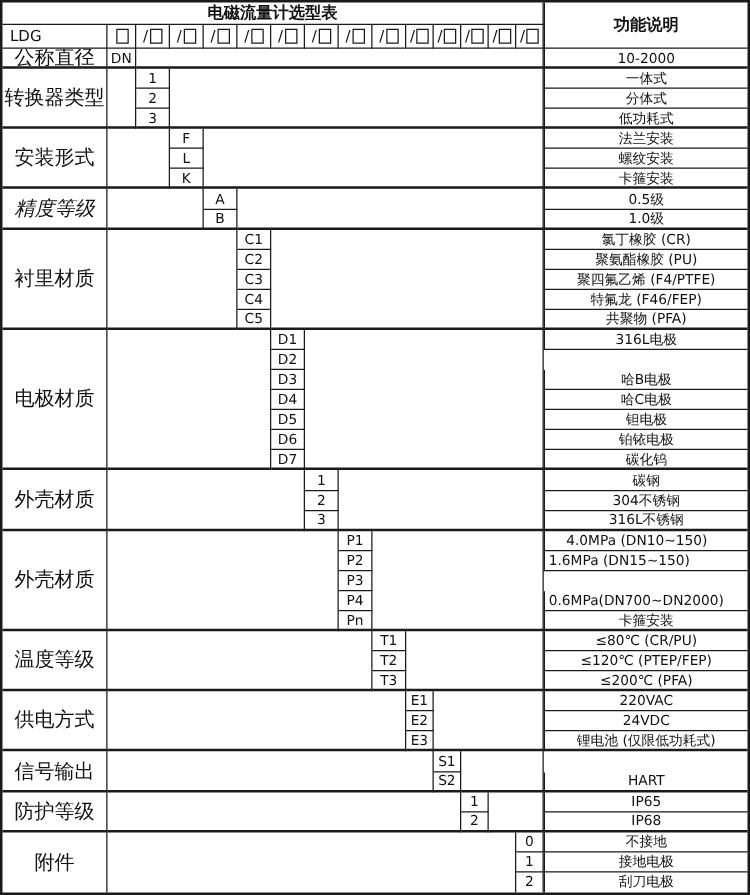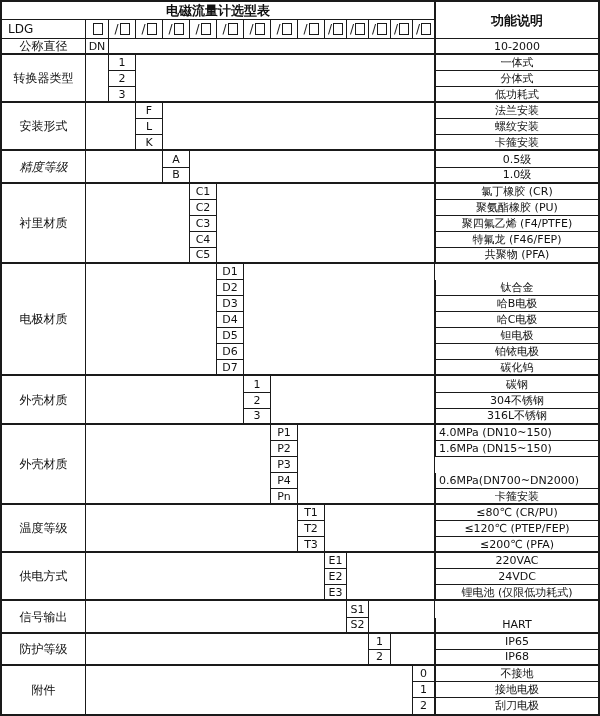--- a/index.html
+++ b/index.html
@@ -18,21 +18,21 @@
     border-right:1px solid #1a1a1a;
     border-bottom:1px solid #1a1a1a;
     display:flex; align-items:center; justify-content:center;
     font-size:11px; line-height:1; overflow:hidden; white-space:nowrap;
   }
   .gb { border-bottom-width:2px; }
   .nb { border-bottom:none; }
   .lb { border-left:1px solid #1a1a1a; border-right:none; }
   .title { font-weight:bold; font-size:13px; }
   .model { justify-content:flex-start; padding-left:6px; font-size:12px; }
-  .lbl { font-size:12px; }
+  .lbl { font-size:16px; }
   .code { font-size:11px; }
   .desc { font-size:11px; }
   .boxcell { font-size:12px; }
   .box { width:10px; height:12px; border:1px solid #1a1a1a; display:inline-block; margin-left:1px; }
   .slash { font-size:12px; }
 </style>
 </head>
 <body>
 
 <div id="selection-table">
@@ -132,22 +132,22 @@
     <div class="cell code " style="grid-area: 14 / 6 / span 1 / span 1;">C3</div>
     <div class="cell desc lb " style="grid-area: 14 / 16 / span 1 / span 1;">聚四氟乙烯 (F4/PTFE)</div>
     <div class="cell code " style="grid-area: 15 / 6 / span 1 / span 1;">C4</div>
     <div class="cell desc lb " style="grid-area: 15 / 16 / span 1 / span 1;">特氟龙 (F46/FEP)</div>
     <div class="cell code gb" style="grid-area: 16 / 6 / span 1 / span 1;">C5</div>
     <div class="cell desc lb gb" style="grid-area: 16 / 16 / span 1 / span 1;">共聚物 (PFA)</div>
     <div class="cell gb" style="grid-area: 12 / 7 / span 5 / span 9;"></div>
     <div class="cell lbl gb" style="grid-area: 17 / 1 / span 7 / span 1;">电极材质</div>
     <div class="cell gb" style="grid-area: 17 / 2 / span 7 / span 5;"></div>
     <div class="cell code " style="grid-area: 17 / 7 / span 1 / span 1;">D1</div>
+    <div class="cell desc lb " style="grid-area: 17 / 16 / span 1 / span 1;">316L电极</div>
     <div class="cell code " style="grid-area: 18 / 7 / span 1 / span 1;">D2</div>
-    <div class="cell desc lb " style="grid-area: 18 / 16 / span 1 / span 1;">钛合金</div>
     <div class="cell code " style="grid-area: 19 / 7 / span 1 / span 1;">D3</div>
     <div class="cell desc lb " style="grid-area: 19 / 16 / span 1 / span 1;">哈B电极</div>
     <div class="cell code " style="grid-area: 20 / 7 / span 1 / span 1;">D4</div>
     <div class="cell desc lb " style="grid-area: 20 / 16 / span 1 / span 1;">哈C电极</div>
     <div class="cell code " style="grid-area: 21 / 7 / span 1 / span 1;">D5</div>
     <div class="cell desc lb " style="grid-area: 21 / 16 / span 1 / span 1;">钽电极</div>
     <div class="cell code " style="grid-area: 22 / 7 / span 1 / span 1;">D6</div>
     <div class="cell desc lb " style="grid-area: 22 / 16 / span 1 / span 1;">铂铱电极</div>
     <div class="cell code gb" style="grid-area: 23 / 7 / span 1 / span 1;">D7</div>
     <div class="cell desc lb gb" style="grid-area: 23 / 16 / span 1 / span 1;">碳化钨</div>
@@ -157,21 +157,21 @@
     <div class="cell code " style="grid-area: 24 / 8 / span 1 / span 1;">1</div>
     <div class="cell desc lb " style="grid-area: 24 / 16 / span 1 / span 1;">碳钢</div>
     <div class="cell code " style="grid-area: 25 / 8 / span 1 / span 1;">2</div>
     <div class="cell desc lb " style="grid-area: 25 / 16 / span 1 / span 1;">304不锈钢</div>
     <div class="cell code gb" style="grid-area: 26 / 8 / span 1 / span 1;">3</div>
     <div class="cell desc lb gb" style="grid-area: 26 / 16 / span 1 / span 1;">316L不锈钢</div>
     <div class="cell gb" style="grid-area: 24 / 9 / span 3 / span 7;"></div>
     <div class="cell lbl gb" style="grid-area: 27 / 1 / span 5 / span 1;">外壳材质</div>
     <div class="cell gb" style="grid-area: 27 / 2 / span 5 / span 7;"></div>
     <div class="cell code " style="grid-area: 27 / 9 / span 1 / span 1;">P1</div>
-    <div class="cell desc lb " style="grid-area: 27 / 16 / span 1 / span 1; justify-content: flex-start; padding-left: 3px;">4.0MPa (DN10~150)</div>
+    <div class="cell desc lb " style="grid-area: 27 / 16 / span 1 / span 1; justify-content: flex-start; padding-left: 17px;">4.0MPa (DN10~150)</div>
     <div class="cell code " style="grid-area: 28 / 9 / span 1 / span 1;">P2</div>
     <div class="cell desc lb " style="grid-area: 28 / 16 / span 1 / span 1; justify-content: flex-start; padding-left: 3px;">1.6MPa (DN15~150)</div>
     <div class="cell code " style="grid-area: 29 / 9 / span 1 / span 1;">P3</div>
     <div class="cell code " style="grid-area: 30 / 9 / span 1 / span 1;">P4</div>
     <div class="cell desc lb " style="grid-area: 30 / 16 / span 1 / span 1; justify-content: flex-start; padding-left: 3px;">0.6MPa(DN700~DN2000)</div>
     <div class="cell code gb" style="grid-area: 31 / 9 / span 1 / span 1;">Pn</div>
     <div class="cell desc lb gb" style="grid-area: 31 / 16 / span 1 / span 1;">卡箍安装</div>
     <div class="cell gb" style="grid-area: 27 / 10 / span 5 / span 6;"></div>
     <div class="cell lbl gb" style="grid-area: 32 / 1 / span 3 / span 1;">温度等级</div>
     <div class="cell gb" style="grid-area: 32 / 2 / span 3 / span 8;"></div>

